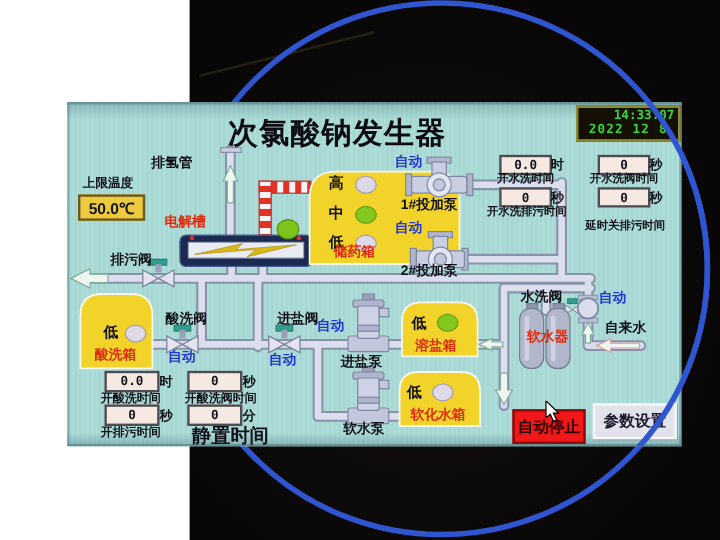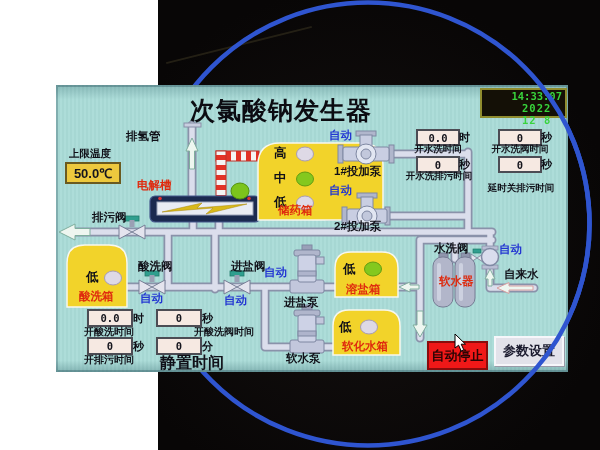--- a/index.html
+++ b/index.html
@@ -12,21 +12,21 @@
       linear-gradient(180deg, rgba(10,60,70,.22), rgba(10,60,70,0) 5%, rgba(10,60,70,0) 96%, rgba(10,60,70,.25)),
       repeating-linear-gradient(90deg, rgba(255,255,255,.05) 0 2px, rgba(0,0,0,.02) 2px 4px),
       #a9dbd7;
     box-shadow:inset 0 0 0 2px rgba(15,55,70,.28);}
   #pipes{position:absolute;left:0;top:0;width:512px;height:287px;}
   .t{position:absolute;white-space:nowrap;font-weight:bold;font-size:11.5px;line-height:1;color:#101018;z-index:3;}
   .red{color:#df2a0e;} .blue{color:#2336d2;} .lv{font-size:12.5px;}
   .title{position:absolute;left:134px;top:9px;width:190px;font-weight:bold;font-size:25px;color:#0c0c12;letter-spacing:1px;z-index:3;}
   .clock{position:absolute;left:424px;top:3px;width:83px;height:26px;background:#141006;border:2px solid #8f8c2e;z-index:3;
     font-family:"DejaVu Sans Mono",monospace;font-weight:bold;font-size:10.5px;color:#38d43c;line-height:1.15;}
-  .clock .l1{text-align:right;padding-right:3px;} .clock .l2{letter-spacing:1px;margin-left:40px;}
+  .clock .l1{text-align:right;padding-right:3px;} .clock .l2{text-align:center;letter-spacing:1px;}
   .box{position:absolute;background:#f6e9e2;border:2px solid #4c4c54;display:flex;align-items:center;justify-content:center;
     font-family:"DejaVu Sans Mono",monospace;font-weight:bold;font-size:10.5px;color:#15151d;z-index:3;}
   .unit{position:absolute;font-weight:bold;font-size:11px;color:#101018;z-index:3;}
   .cap{position:absolute;font-weight:bold;font-size:9.5px;color:#101018;text-align:center;white-space:nowrap;z-index:3;}
   .tempbox{position:absolute;display:flex;align-items:center;justify-content:center;font-weight:bold;font-size:13px;color:#15151d;z-index:3;}
   .btn{position:absolute;display:flex;align-items:center;justify-content:center;font-weight:bold;font-size:13px;z-index:3;cursor:pointer;}
   #btnStart{left:371px;top:224px;width:57px;height:26px;background:#3ed400;border:2px solid #1f7a06;color:#12300a;}
   #btnStop{left:371px;top:256px;width:57px;height:25px;background:#f01818;border:2px solid #8a0c0c;color:#2a0404;}
   #btnManual{left:438px;top:219px;width:66px;height:24px;background:#e2e2ea;border:2px solid #f6f6fa;box-shadow:1px 1px 0 #9a9aa8;color:#1a1a2e;}
   #btnParams{left:438px;top:251px;width:66px;height:26px;background:#e2e2ea;border:2px solid #f6f6fa;box-shadow:1px 1px 0 #9a9aa8;color:#1a1a2e;}
@@ -240,21 +240,21 @@
     <div class="box" style="left:442px;top:71px;width:40px;height:13px;">0</div>
     <div class="unit" style="left:485px;top:72px;">秒</div>
     <div class="cap" style="left:428px;top:85px;width:74px;margin-top:12px;">延时关排污时间</div>
 
     <div class="box" style="left:31px;top:224px;width:42px;height:14px;">0.0</div>
     <div class="unit" style="left:77px;top:226px;">时</div>
     <div class="cap" style="left:22px;top:240px;width:62px;font-size:10px;">开酸洗时间</div>
 
     <div class="box" style="left:100px;top:224px;width:42px;height:14px;">0</div>
     <div class="unit" style="left:146px;top:226px;">秒</div>
-    <div class="cap" style="left:94px;top:240px;width:68px;font-size:10px;margin-left:40px;">开酸洗阀时间</div>
+    <div class="cap" style="left:94px;top:240px;width:68px;font-size:10px;">开酸洗阀时间</div>
 
     <div class="box" style="left:31px;top:252px;width:42px;height:14px;">0</div>
     <div class="unit" style="left:77px;top:254px;">秒</div>
     <div class="cap" style="left:22px;top:268px;width:62px;font-size:10px;">开排污时间</div>
 
     <div class="box" style="left:100px;top:252px;width:42px;height:14px;">0</div>
     <div class="unit" style="left:146px;top:254px;">分</div>
     <div class="cap" style="left:104px;top:268px;width:50px;font-size:16px;">静置时间</div>
 
     <div class="btn" id="btnStop">自动停止</div>

